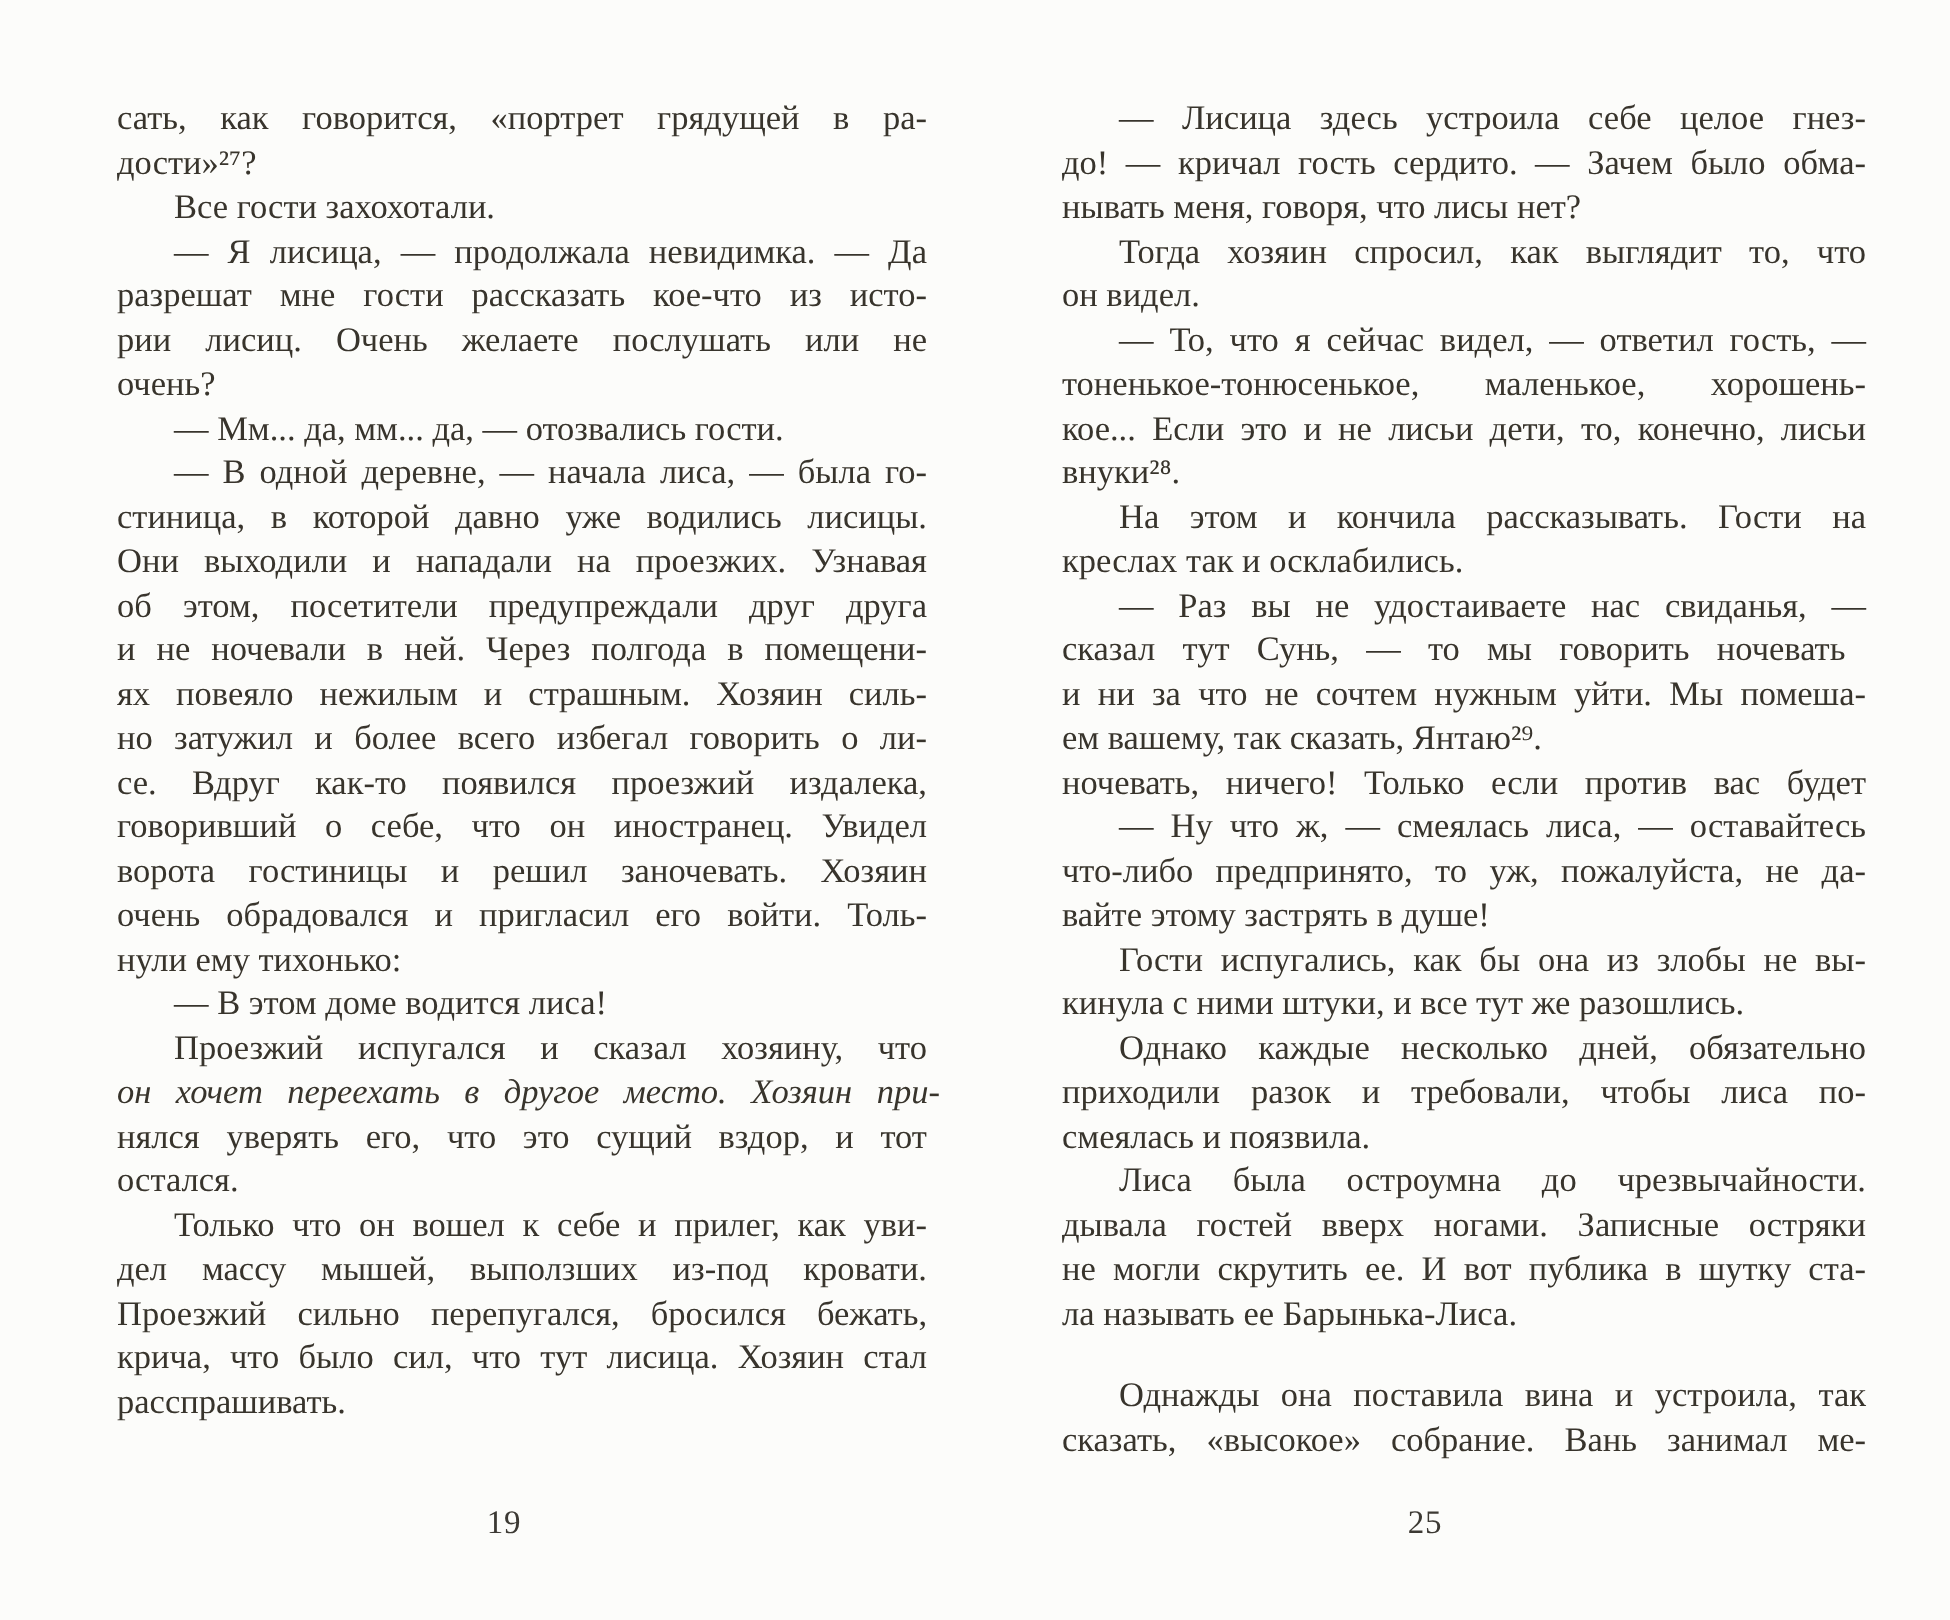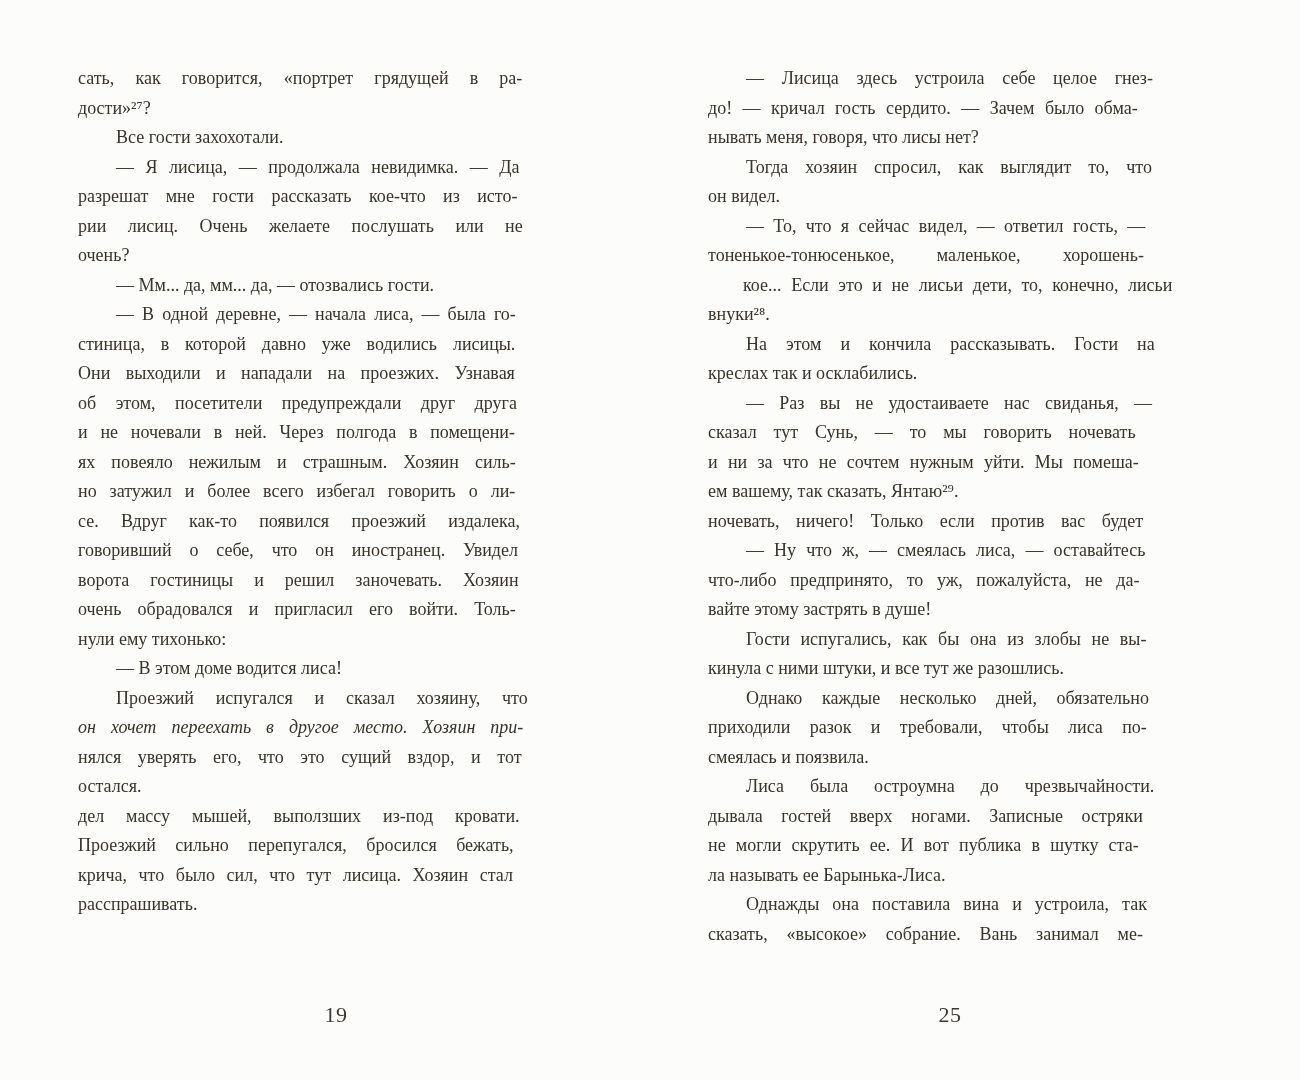--- a/index.html
+++ b/index.html
@@ -5,21 +5,21 @@
   html,body{margin:0;padding:0;}
   body{
     width:1300px;height:1080px;
     background:#fbfbf9;
     font-family:"Liberation Serif","DejaVu Serif",serif;
     overflow:hidden;
   }
   .spread{position:absolute;inset:0;background:#fcfcfa;}
   .text-col{
     position:absolute;top:64px;
-    font-size:18px;color:#38342c;
+    font-size:23px;color:#38342c;
   }
   #left-text{left:78px;width:540px;}
   #right-text{left:708px;width:536px;}
   .line{
     height:29.5px;line-height:29.5px;
     white-space:nowrap;
   }
   .line.indent{padding-left:38px;}
   .page-number{
     position:absolute;top:1002px;
@@ -52,52 +52,53 @@
       <div class="line" style="word-spacing: 17.77px;"><span>се. Вдруг как-то появился проезжий издалека,</span></div>
       <div class="line" style="word-spacing: 13.33px;"><span>говоривший о себе, что он иностранец. Увидел</span></div>
       <div class="line" style="word-spacing: 16.54px;"><span>ворота гостиницы и решил заночевать. Хозяин</span></div>
       <div class="line" style="word-spacing: 11.66px;"><span>очень обрадовался и пригласил его войти. Толь-</span></div>
       <div class="line end"><span>нули ему тихонько:</span></div>
       <div class="line indent end"><span>— В этом доме водится лиса!</span></div>
       <div class="line indent" style="word-spacing: 17.31px;"><span>Проезжий испугался и сказал хозяину, что</span></div>
       <div class="line" style="word-spacing: 10.53px; font-style: italic;"><span>он хочет переехать в другое место. Хозяин при-</span></div>
       <div class="line" style="word-spacing: 12.06px;"><span>нялся уверять его, что это сущий вздор, и тот</span></div>
       <div class="line end"><span>остался.</span></div>
+      <div class="line indent" style="word-spacing: 6.03px;"><span>Только что он вошел к себе и прилег, как уви-</span></div>
       <div class="line" style="word-spacing: 17.48px;"><span>дел массу мышей, выползших из-под кровати.</span></div>
       <div class="line" style="word-spacing: 14.95px;"><span>Проезжий сильно перепугался, бросился бежать,</span></div>
       <div class="line" style="word-spacing: 7.09px;"><span>крича, что было сил, что тут лисица. Хозяин стал</span></div>
       <div class="line end"><span>расспрашивать.</span></div>
     </div>
   <div class="text-col" id="right-text">
       <div class="line indent" style="word-spacing: 13.23px;"><span>— Лисица здесь устроила себе целое гнез-</span></div>
       <div class="line" style="word-spacing: 5.95px;"><span>до! — кричал гость сердито. — Зачем было обма-</span></div>
       <div class="line end"><span>нывать меня, говоря, что лисы нет?</span></div>
       <div class="line indent" style="word-spacing: 12.42px;"><span>Тогда хозяин спросил, как выглядит то, что</span></div>
       <div class="line end"><span>он видел.</span></div>
       <div class="line indent" style="word-spacing: 4.84px;"><span>— То, что я сейчас видел, — ответил гость, —</span></div>
       <div class="line" style="word-spacing: 37.88px;"><span>тоненькое-тонюсенькое, маленькое, хорошень-</span></div>
-      <div class="line" style="word-spacing: 5.09px; margin-left: 35px;"><span>кое... Если это и не лисьи дети, то, конечно, лисьи</span></div>
+      <div class="line" style="word-spacing: 5.09px;"><span>кое... Если это и не лисьи дети, то, конечно, лисьи</span></div>
       <div class="line end"><span>внуки²⁸.</span></div>
       <div class="line indent" style="word-spacing: 14.53px;"><span>На этом и кончила рассказывать. Гости на</span></div>
       <div class="line end"><span>креслах так и осклабились.</span></div>
       <div class="line indent" style="word-spacing: 10.79px;"><span>— Раз вы не удостаиваете нас свиданья, —</span></div>
       <div class="line" style="word-spacing: 12.4px;"><span>сказал тут Сунь, — то мы говорить ночевать</span></div>
       <div class="line" style="word-spacing: 5.77px;"><span>и ни за что не сочтем нужным уйти. Мы помеша-</span></div>
       <div class="line end"><span>ем вашему, так сказать, Янтаю²⁹.</span></div>
       <div class="line" style="word-spacing: 11.97px;"><span>ночевать, ничего! Только если против вас будет</span></div>
       <div class="line indent" style="word-spacing: 5.6px;"><span>— Ну что ж, — смеялась лиса, — оставайтесь</span></div>
       <div class="line" style="word-spacing: 9.18px;"><span>что-либо предпринято, то уж, пожалуйста, не да-</span></div>
       <div class="line end"><span>вайте этому застрять в душе!</span></div>
       <div class="line indent" style="word-spacing: 6.15px;"><span>Гости испугались, как бы она из злобы не вы-</span></div>
       <div class="line end"><span>кинула с ними штуки, и все тут же разошлись.</span></div>
       <div class="line indent" style="word-spacing: 15.12px;"><span>Однако каждые несколько дней, обязательно</span></div>
       <div class="line" style="word-spacing: 14.8px;"><span>приходили разок и требовали, чтобы лиса по-</span></div>
       <div class="line end"><span>смеялась и поязвила.</span></div>
       <div class="line indent" style="word-spacing: 21.4px;"><span>Лиса была остроумна до чрезвычайности.</span></div>
       <div class="line" style="word-spacing: 14.09px;"><span>дывала гостей вверх ногами. Записные остряки</span></div>
       <div class="line" style="word-spacing: 5.73px;"><span>не могли скрутить ее. И вот публика в шутку ста-</span></div>
       <div class="line end"><span>ла называть ее Барынька-Лиса.</span></div>
-      <div class="line indent" style="word-spacing: 8.57px;"><span>Однажды она поставила вина и устроила, так</span></div>
+      <div class="line indent" style="word-spacing: 8.57px; margin-top: 25px;"><span>Однажды она поставила вина и устроила, так</span></div>
       <div class="line" style="word-spacing: 14.27px;"><span>сказать, «высокое» собрание. Вань занимал ме-</span></div>
     </div>
   <div class="page-number" id="left-num">19</div>
   <div class="page-number" id="right-num">25</div>
 </div>
 
 </body></html>

